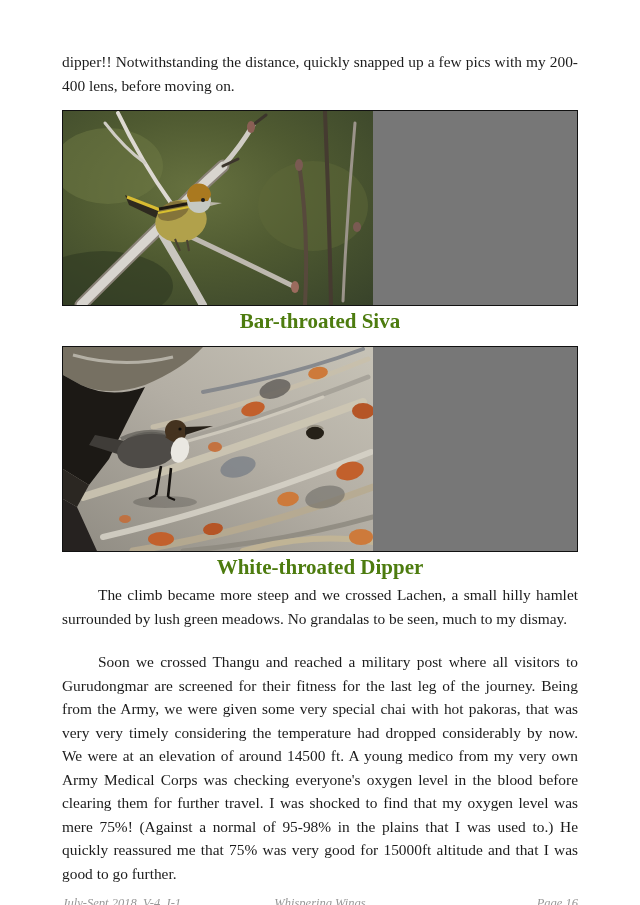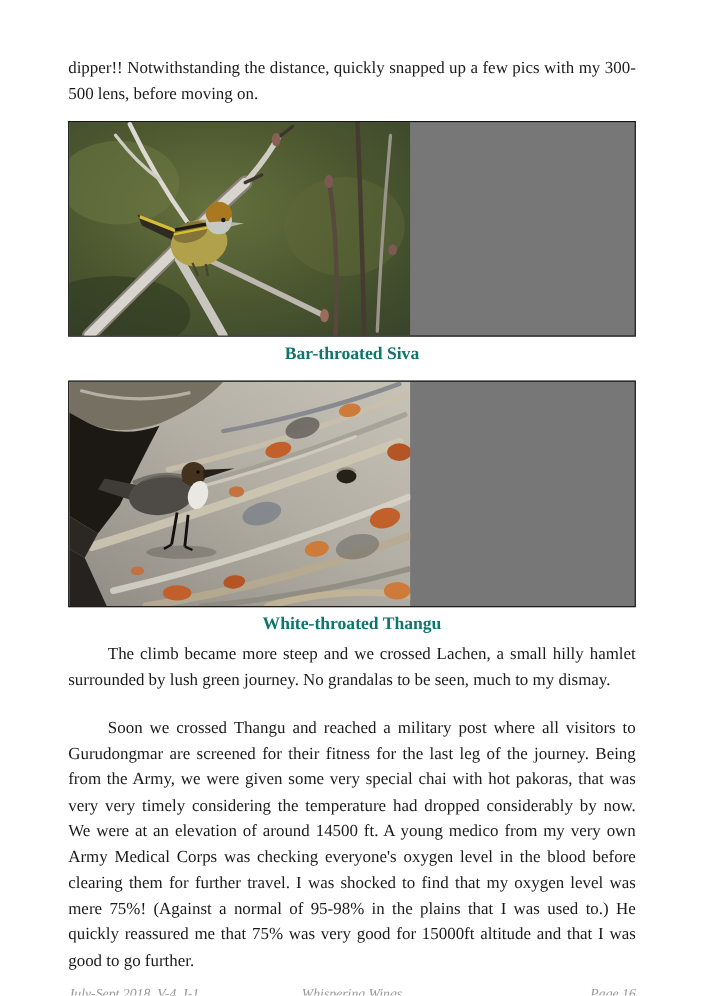--- a/index.html
+++ b/index.html
@@ -29,42 +29,42 @@
   .fig-1{margin-top:13px;}
   .fig-2{margin-top:15px;}
   .photo{
     display:block;margin:0 auto;
     border:1px solid #111111;
     background:#777;
   }
   .photo svg{display:block;}
   figcaption{
     margin-top:6px;
-    font-size:16px;
+    font-size:21px;
     font-weight:bold;
-    color:#0f766e;
+    color:#4d7c0f;
     line-height:19px;
   }
   .page-footer{
     position:absolute;left:62px;right:62px;top:845px;
     display:grid;grid-template-columns:1fr auto 1fr;
     font-size:12.5px;font-style:italic;color:#979797;
     line-height:16px;
   }
   .page-footer .f-left{text-align:left;}
   .page-footer .f-center{text-align:center;}
   .page-footer .f-right{text-align:right;}
 </style>
 </head>
 <body>
 
 <div class="page">
   <div class="content">
 
-    <p class="body-text first">dipper!! Notwithstanding the distance, quickly snapped up a few pics with my 300-500 lens, before moving on.</p>
+    <p class="body-text first">dipper!! Notwithstanding the distance, quickly snapped up a few pics with my 200-400 lens, before moving on.</p>
 
     <figure class="fig-1">
       <div class="photo">
         <svg width="310" height="194" viewBox="0 0 310 194">
           <defs>
             <radialGradient id="sivaBg" cx="42%" cy="40%" r="85%">
               <stop offset="0%" stop-color="#66713f"></stop>
               <stop offset="45%" stop-color="#4f5a31"></stop>
               <stop offset="100%" stop-color="#37422a"></stop>
             </radialGradient>
@@ -169,24 +169,24 @@
             <circle cx="113" cy="84" r="11" fill="#44321f"></circle>
             <path d="M 102,90 Q 110,96 118,95 L 118,84 Z" fill="#44321f"></path>
             <polygon points="122,80 150,79 122,88" fill="#262018"></polygon>
             <circle cx="117" cy="82" r="1.6" fill="#0f0d0a"></circle>
             <ellipse cx="117" cy="103" rx="9" ry="13" fill="#eae8e2" transform="rotate(14 117 103)"></ellipse>
             <path d="M 98,119 L 93,148 M 108,121 L 105,150" stroke="#14110e" stroke-width="2.6" fill="none"></path>
             <path d="M 93,148 L 86,152 M 105,150 L 112,153" stroke="#14110e" stroke-width="2.2" fill="none"></path>
           </g>
         </svg>
       </div>
-      <figcaption>White-throated Thangu</figcaption>
+      <figcaption>White-throated Dipper</figcaption>
     </figure>
 
-    <p class="body-text indented after-figure">The climb became more steep and we crossed Lachen, a small hilly hamlet surrounded by lush green journey. No grandalas to be seen, much to my dismay.</p>
+    <p class="body-text indented after-figure">The climb became more steep and we crossed Lachen, a small hilly hamlet surrounded by lush green meadows. No grandalas to be seen, much to my dismay.</p>
 
     <p class="body-text indented follow">Soon we crossed Thangu and reached a military post where all visitors to Gurudongmar are screened for their fitness for the last leg of the journey. Being from the Army, we were given some very special chai with hot pakoras, that was very very timely considering the temperature had dropped considerably by now. We were at an elevation of around 14500 ft. A young medico from my very own Army Medical Corps was checking everyone's oxygen level in the blood before clearing them for further travel. I was shocked to find that my oxygen level was mere 75%! (Against a normal of 95-98% in the plains that I was used to.) He quickly reassured me that 75% was very good for 15000ft altitude and that I was good to go further.</p>
   </div>
 
   <div class="page-footer">
     <span class="f-left">July-Sept 2018, V-4, I-1</span>
     <span class="f-center">Whispering Wings</span>
     <span class="f-right">Page 16</span>
   </div>
 </div>

